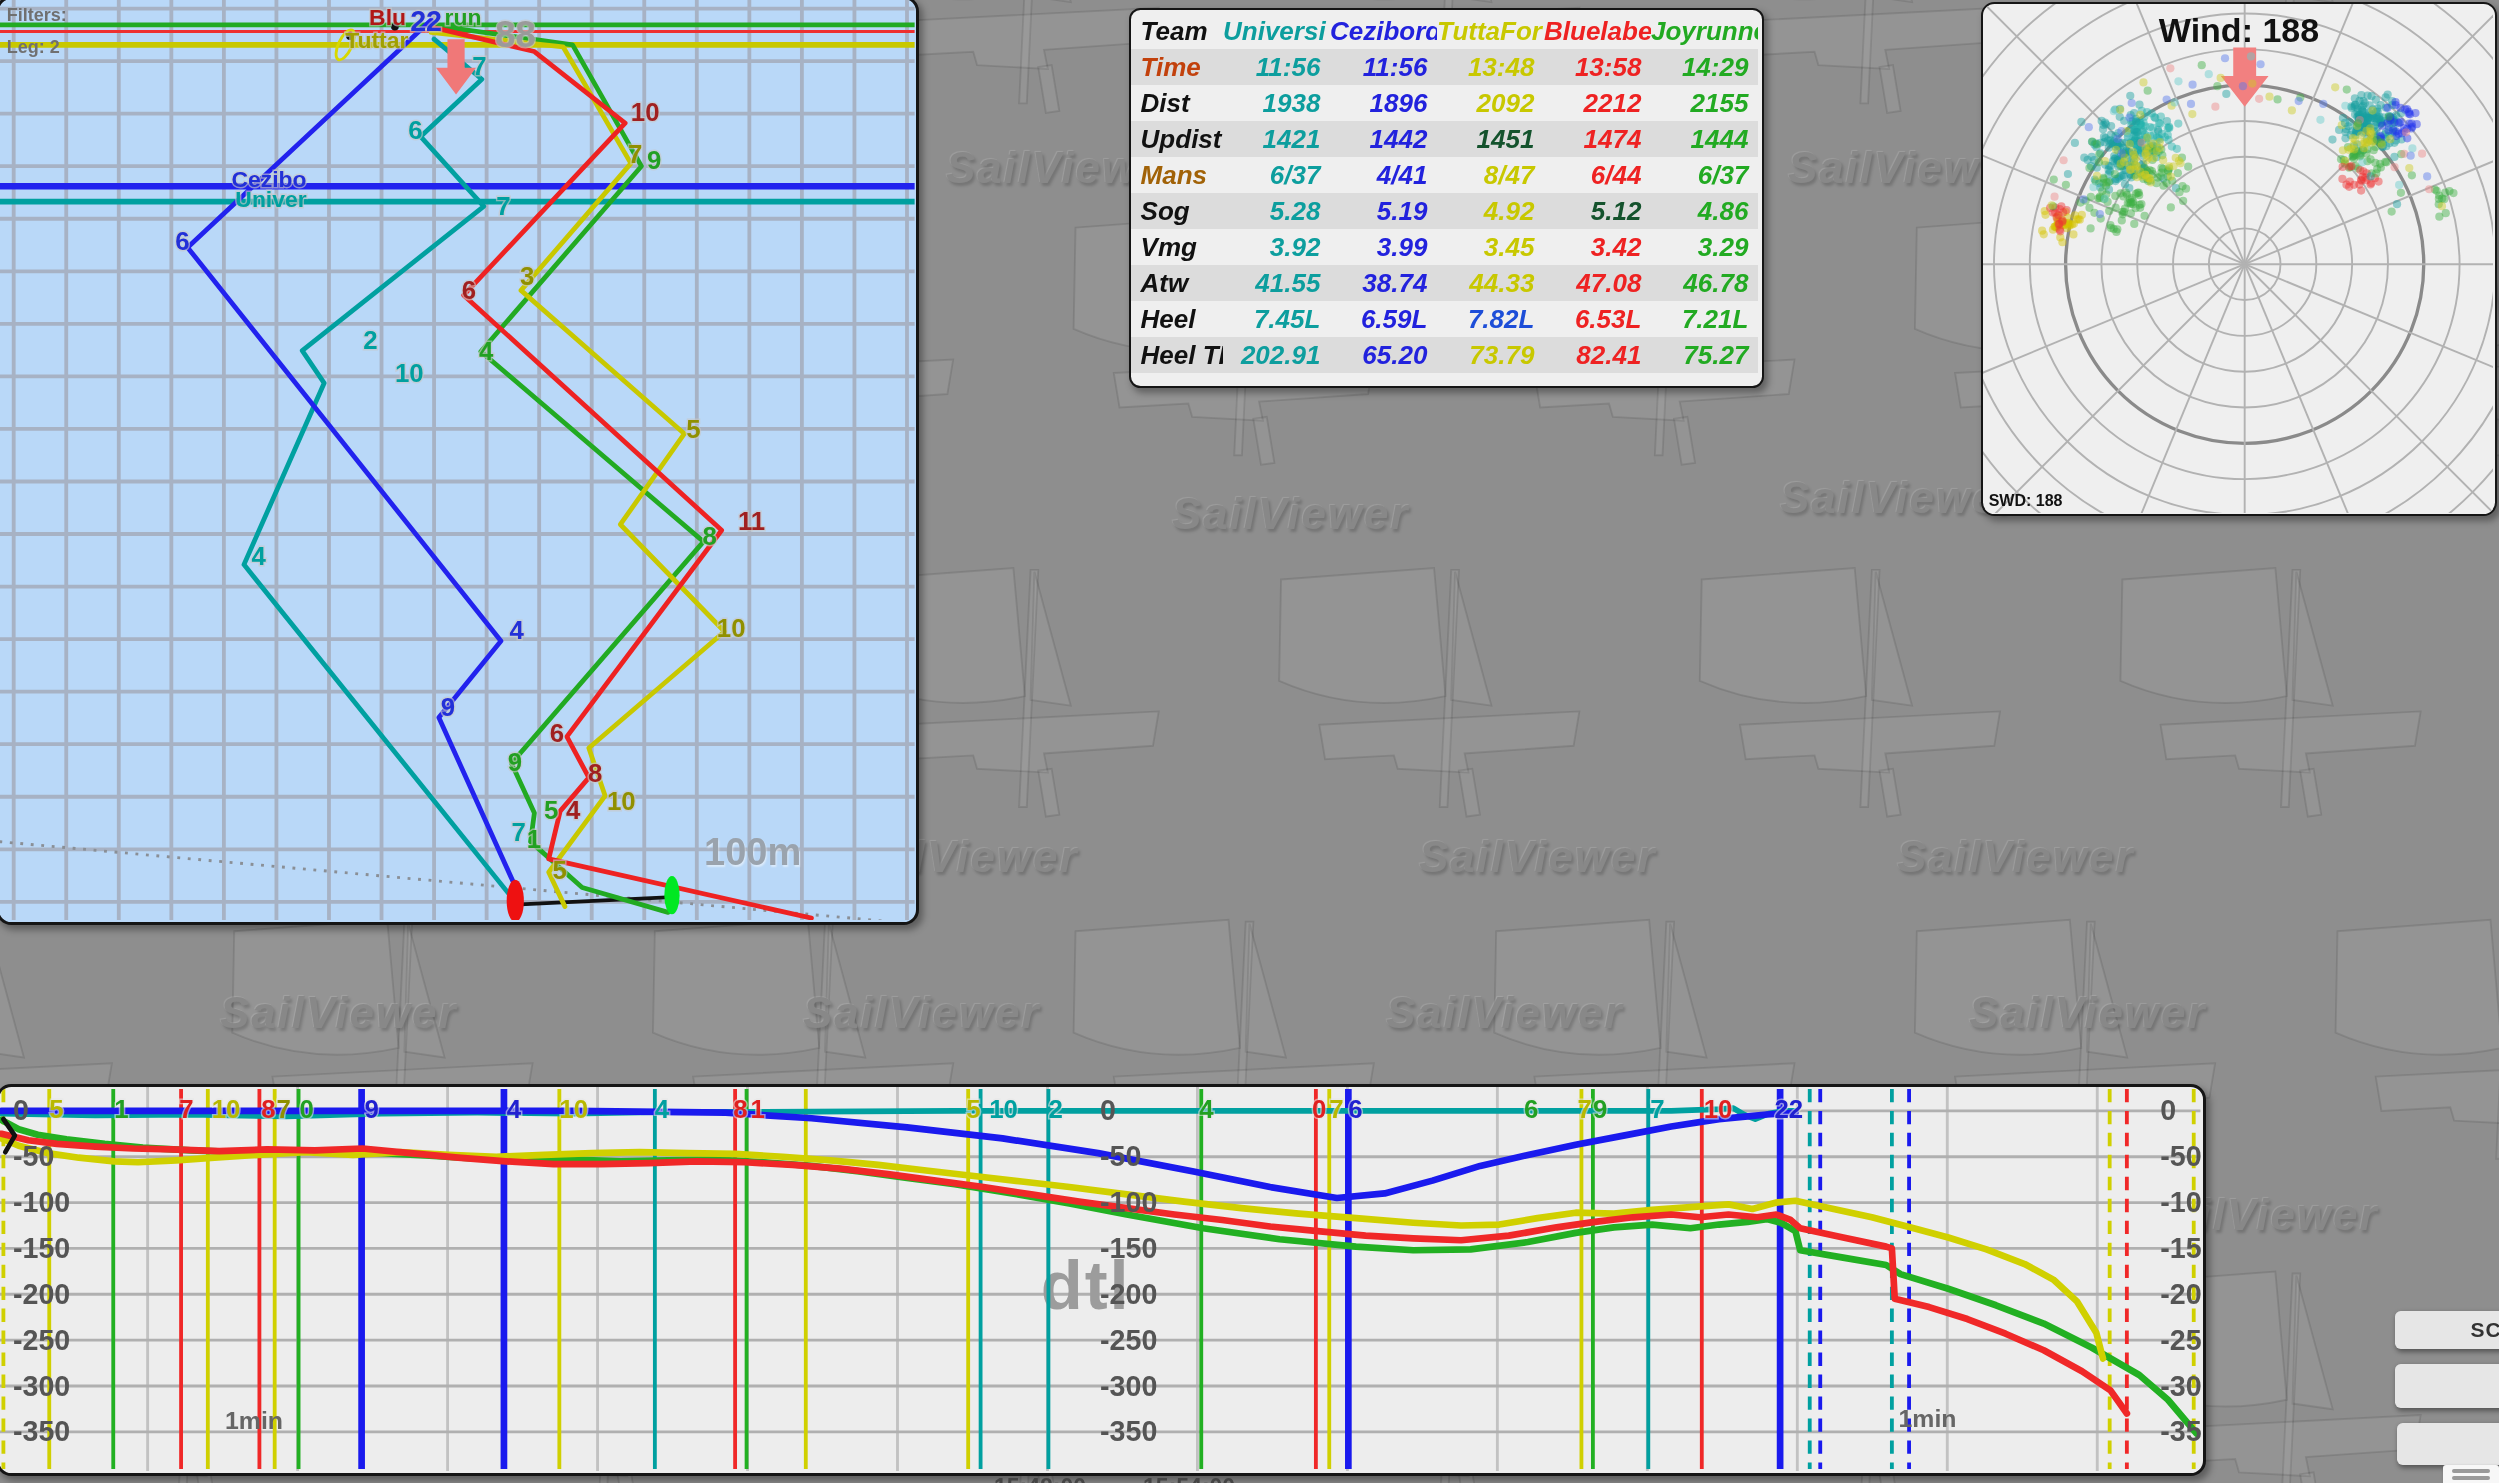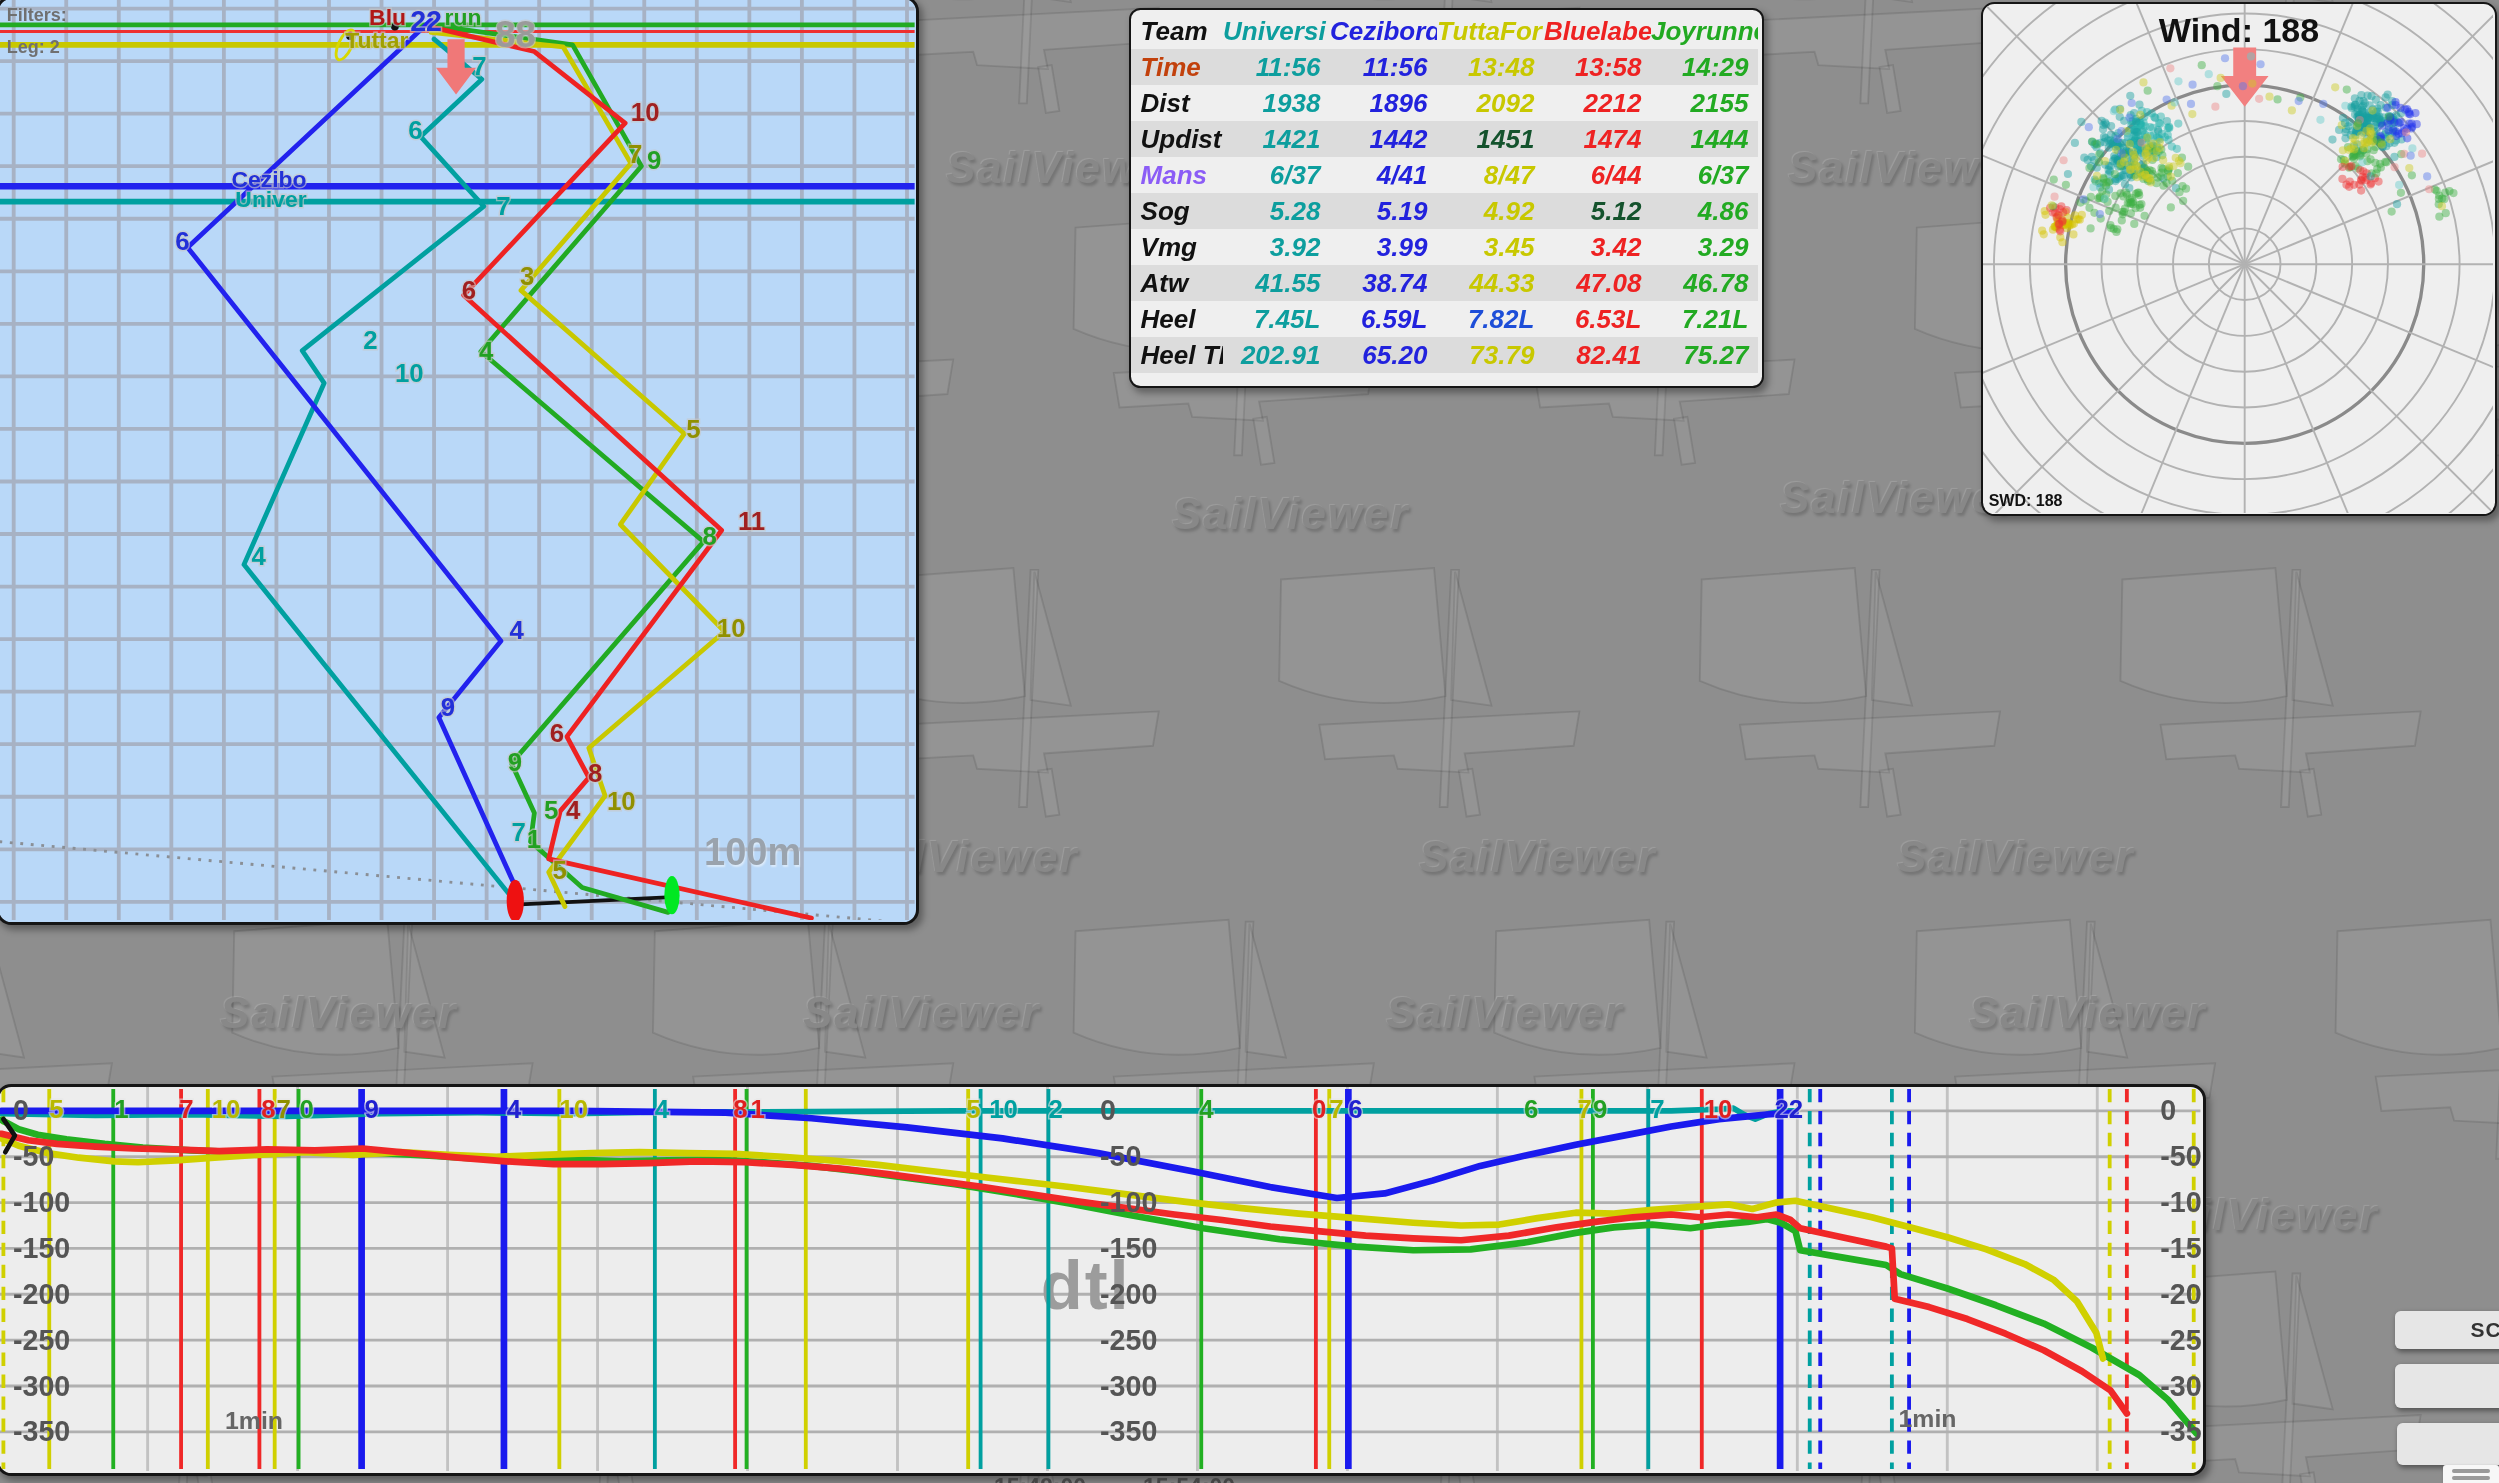--- a/index.html
+++ b/index.html
@@ -421,21 +421,21 @@
         <div class="cell val" style="color: rgb(34, 34, 221); background: transparent;">1896</div>
         <div class="cell val" style="color: rgb(200, 200, 0); background: transparent;">2092</div>
         <div class="cell val" style="color: rgb(238, 34, 34); background: transparent;">2212</div>
         <div class="cell val" style="color: rgb(34, 170, 34); background: transparent;">2155</div>
         <div class="cell lab" style="color: rgb(17, 17, 17); background: rgb(220, 220, 220);">Updist</div>
         <div class="cell val" style="color: rgb(13, 158, 158); background: rgb(220, 220, 220);">1421</div>
         <div class="cell val" style="color: rgb(34, 34, 221); background: rgb(220, 220, 220);">1442</div>
         <div class="cell val" style="color: #14532d; background: rgb(220, 220, 220);">1451</div>
         <div class="cell val" style="color: rgb(238, 34, 34); background: rgb(220, 220, 220);">1474</div>
         <div class="cell val" style="color: rgb(34, 170, 34); background: rgb(220, 220, 220);">1444</div>
-        <div class="cell lab" style="color: #8b5cf6; background: transparent;">Mans</div>
+        <div class="cell lab" style="color: #a16207; background: transparent;">Mans</div>
         <div class="cell val" style="color: rgb(13, 158, 158); background: transparent;">6/37</div>
         <div class="cell val" style="color: rgb(34, 34, 221); background: transparent;">4/41</div>
         <div class="cell val" style="color: rgb(200, 200, 0); background: transparent;">8/47</div>
         <div class="cell val" style="color: rgb(238, 34, 34); background: transparent;">6/44</div>
         <div class="cell val" style="color: rgb(34, 170, 34); background: transparent;">6/37</div>
         <div class="cell lab" style="color: rgb(17, 17, 17); background: rgb(220, 220, 220);">Sog</div>
         <div class="cell val" style="color: rgb(13, 158, 158); background: rgb(220, 220, 220);">5.28</div>
         <div class="cell val" style="color: rgb(34, 34, 221); background: rgb(220, 220, 220);">5.19</div>
         <div class="cell val" style="color: rgb(200, 200, 0); background: rgb(220, 220, 220);">4.92</div>
         <div class="cell val" style="color: #14532d; background: rgb(220, 220, 220);">5.12</div>

